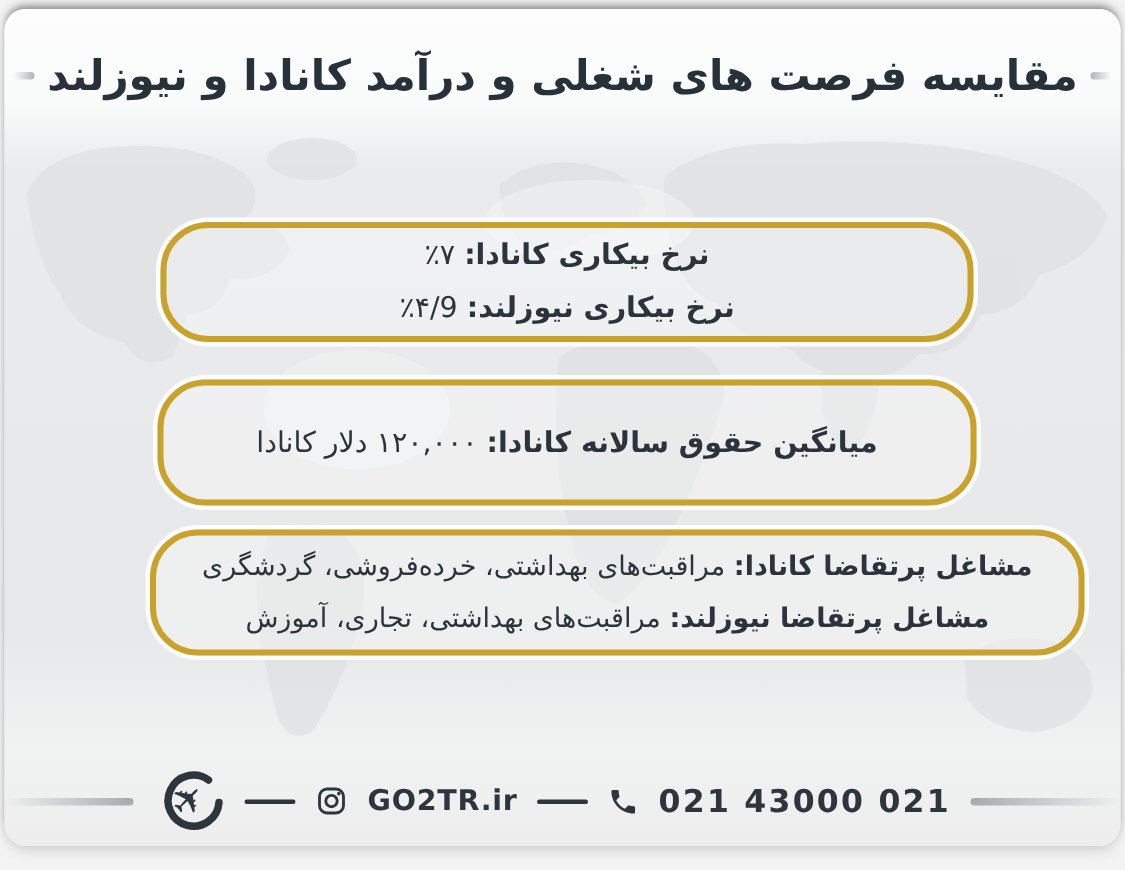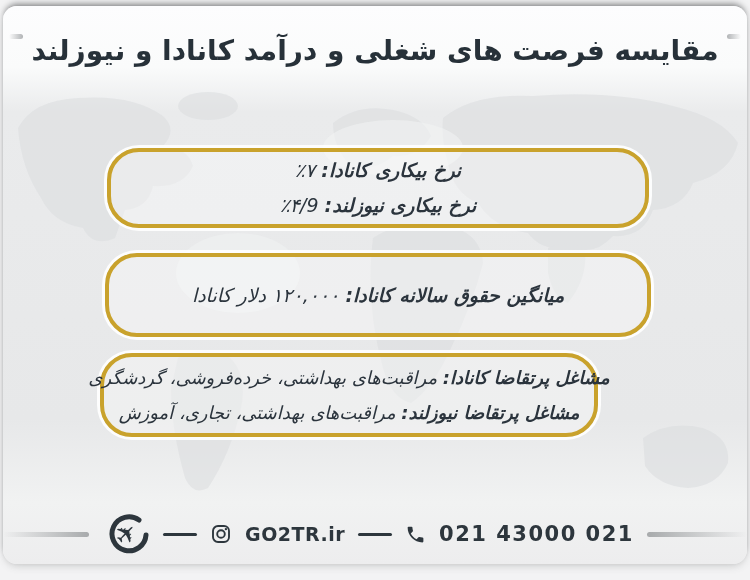--- a/index.html
+++ b/index.html
@@ -9,34 +9,34 @@
   
   .sheet{position:absolute;left:3px;right:3px;top:6px;bottom:16px;border-radius:14px;
     background:linear-gradient(180deg,#fdfdfe 0%,#fafbfb 11%,#eaebec 19%,#e7e8e9 74%,#f1f2f2 89%,#ededee 100%);
     box-shadow:0 -4px 6px -2px rgba(40,42,44,.55),0 4px 9px -3px rgba(80,82,84,.30);
     overflow:hidden;}
 
   
   .map{position:absolute;left:0;top:82px;width:750px;height:470px;pointer-events:none;}
 
   
-  .title-row{position:absolute;top:28px;left:0;right:0;display:flex;align-items:flex-start;
+  .title-row{position:absolute;top:28px;left:0;right:0;display:flex;align-items:center;
     justify-content:center;gap:8px;padding:0 6px;}
   .title-dash{flex:1 1 auto;max-width:96px;min-width:14px;height:5px;border-radius:3px;}
   .title-dash.left{background:linear-gradient(90deg,rgba(164,167,169,0),rgba(164,167,169,.85));}
   .title-dash.right{background:linear-gradient(90deg,rgba(164,167,169,.85),rgba(164,167,169,0));}
   h1.title{flex:0 0 auto;margin:0;font-size:28px;font-weight:bold;color:#273139;
     white-space:nowrap;direction:rtl;}
 
   
   .card{position:absolute;box-sizing:border-box;border:4px solid #c9a22c;border-radius:32px;
     background:rgba(255,255,255,.30);box-shadow:0 0 0 3px rgba(255,255,255,.9);
     display:flex;flex-direction:column;justify-content:center;align-items:center;}
   .card .row{margin:0;direction:rtl;text-align:center;white-space:nowrap;
-    font-size:19px;line-height:35px;color:#2b343d;font-style:italic;}
+    font-size:19px;line-height:35px;color:#2b343d;}
   .card .lbl{font-weight:bold;}
   .card .val{font-weight:normal;}
   #card-jobs .row{font-size:18px;}
 
   
   .footer{position:absolute;left:0;right:0;top:502px;height:52px;display:flex;
     direction:ltr;align-items:center;justify-content:center;gap:13px;color:#2d363d;}
   .edge-dash{height:5px;border-radius:3px;flex:0 0 auto;}
   .edge-dash.left{width:86px;background:linear-gradient(90deg,rgba(150,153,155,0),rgba(150,153,155,.8));}
   .edge-dash.right{width:100px;background:linear-gradient(90deg,rgba(150,153,155,.8),rgba(150,153,155,0));}
@@ -87,21 +87,21 @@
       </p>
     </section>
 
     <section class="card" id="card-salary" style="left:102px;top:247px;width:546px;height:84px">
       <p class="row">
         <span class="lbl">میانگین حقوق سالانه کانادا:</span>
         <span class="val">۱۲۰,۰۰۰ دلار کانادا</span>
       </p>
     </section>
 
-    <section class="card" id="card-jobs" style="left:97px;top:347px;width:498px;height:84px">
+    <section class="card" id="card-jobs" style="left:97px;top:347px;width:623px;height:84px">
       <p class="row">
         <span class="lbl">مشاغل پرتقاضا کانادا:</span>
         <span class="val">مراقبت‌های بهداشتی، خرده‌فروشی، گردشگری</span>
       </p>
       <p class="row">
         <span class="lbl">مشاغل پرتقاضا نیوزلند:</span>
         <span class="val">مراقبت‌های بهداشتی، تجاری، آموزش</span>
       </p>
     </section>
 

